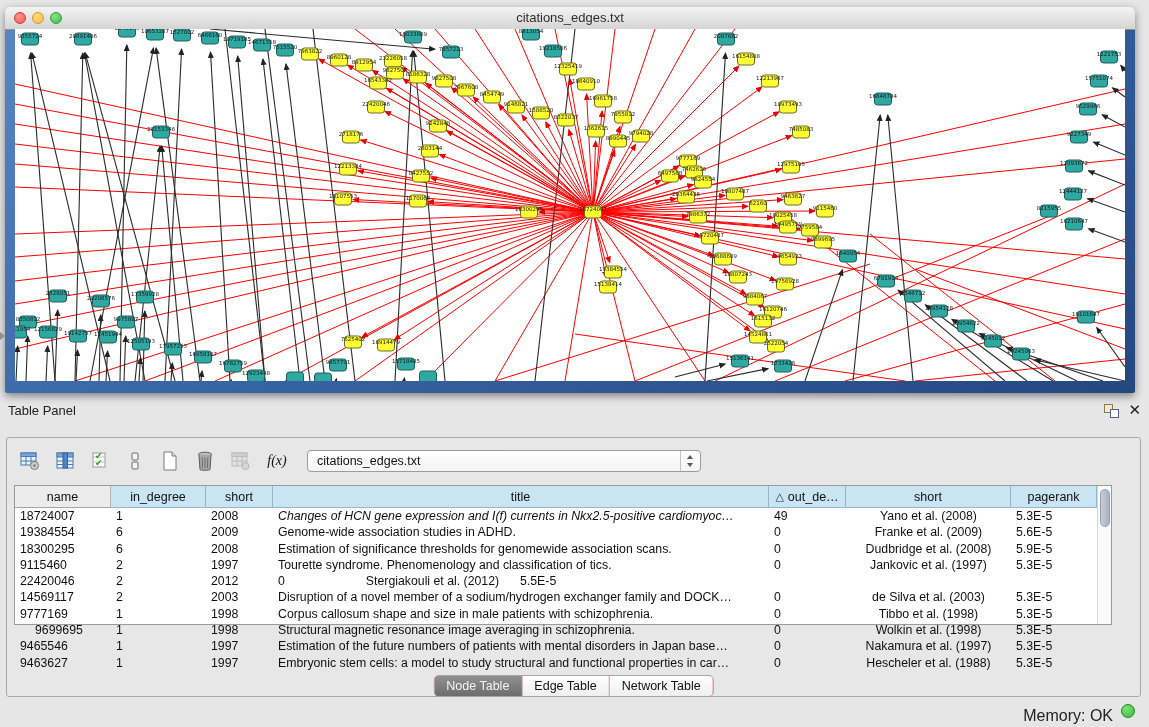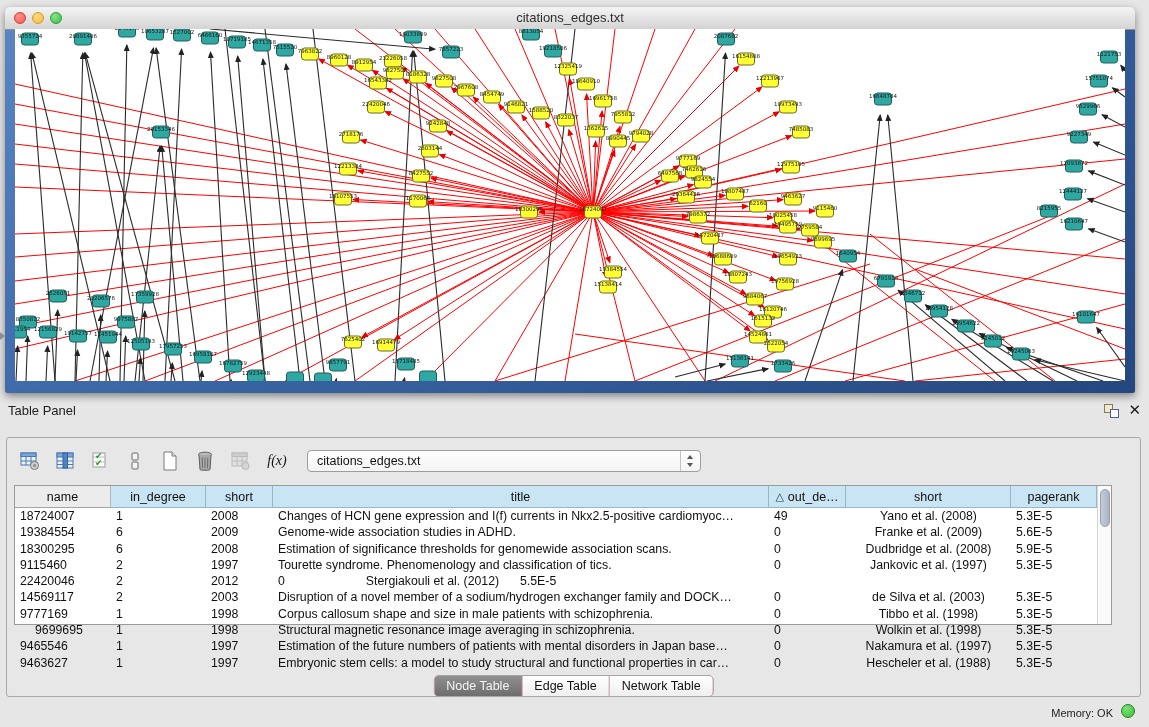--- a/index.html
+++ b/index.html
@@ -65,21 +65,21 @@
   
   #tp-tabs{position:absolute;left:50%;transform:translateX(-50%);top:237px;display:flex;height:20px;
     border:1px solid #a6a6a6;border-radius:5px;overflow:hidden;background:#ec4899;}
   .seg{padding:0 12px;font-size:12.5px;display:flex;align-items:center;background:linear-gradient(#ffffff,#efefef);
     color:#111;border-right:1px solid #c2c2c2;}
   .seg:last-child{border-right:none;}
   .seg.active{background:linear-gradient(#909090,#6d6d6d);color:#f5f5f5;}
 
   
   #status-bar{position:absolute;left:0;bottom:0;width:1149px;height:29px;}
-  #mem-label{position:absolute;right:36px;top:9px;font-size:11px;color:#222;}
+  #mem-label{position:absolute;right:36px;top:9px;font-size:16px;color:#222;}
   #mem-dot{position:absolute;right:14px;top:6px;width:14px;height:14px;border-radius:50%;
     background:radial-gradient(circle at 35% 30%,#7ee07a,#35c335);border:1px solid #2d7a2d;box-sizing:border-box;}
 </style>
 </head>
 <body>
 
 <div id="screen">
 
   <div id="net-window">
     <div id="titlebar">
@@ -841,21 +841,21 @@
             </div>
             <div class="hcell" style="width: 86px;">
               <span>pagerank</span>
             </div>
           </div>
         <div id="tbl-body">
             <div class="trow">
               <div class="tcell" style="width: 96px;">18724007</div>
               <div class="tcell" style="width: 95px;">1</div>
               <div class="tcell" style="width: 67px;">2008</div>
-              <div class="tcell" style="width: 496px;">Changes of HCN gene expression and I(f) currents in Nkx2.5-positive cardiomyoc…</div>
+              <div class="tcell" style="width: 496px; font-style: italic;">Changes of HCN gene expression and I(f) currents in Nkx2.5-positive cardiomyoc…</div>
               <div class="tcell" style="width: 77px;">49</div>
               <div class="tcell center" style="width: 165px;">Yano et al. (2008)</div>
               <div class="tcell" style="width: 86px;">5.3E-5</div>
             </div>
             <div class="trow">
               <div class="tcell" style="width: 96px;">19384554</div>
               <div class="tcell" style="width: 95px;">6</div>
               <div class="tcell" style="width: 67px;">2009</div>
               <div class="tcell" style="width: 496px;">Genome-wide association studies in ADHD.</div>
               <div class="tcell" style="width: 77px;">0</div>

